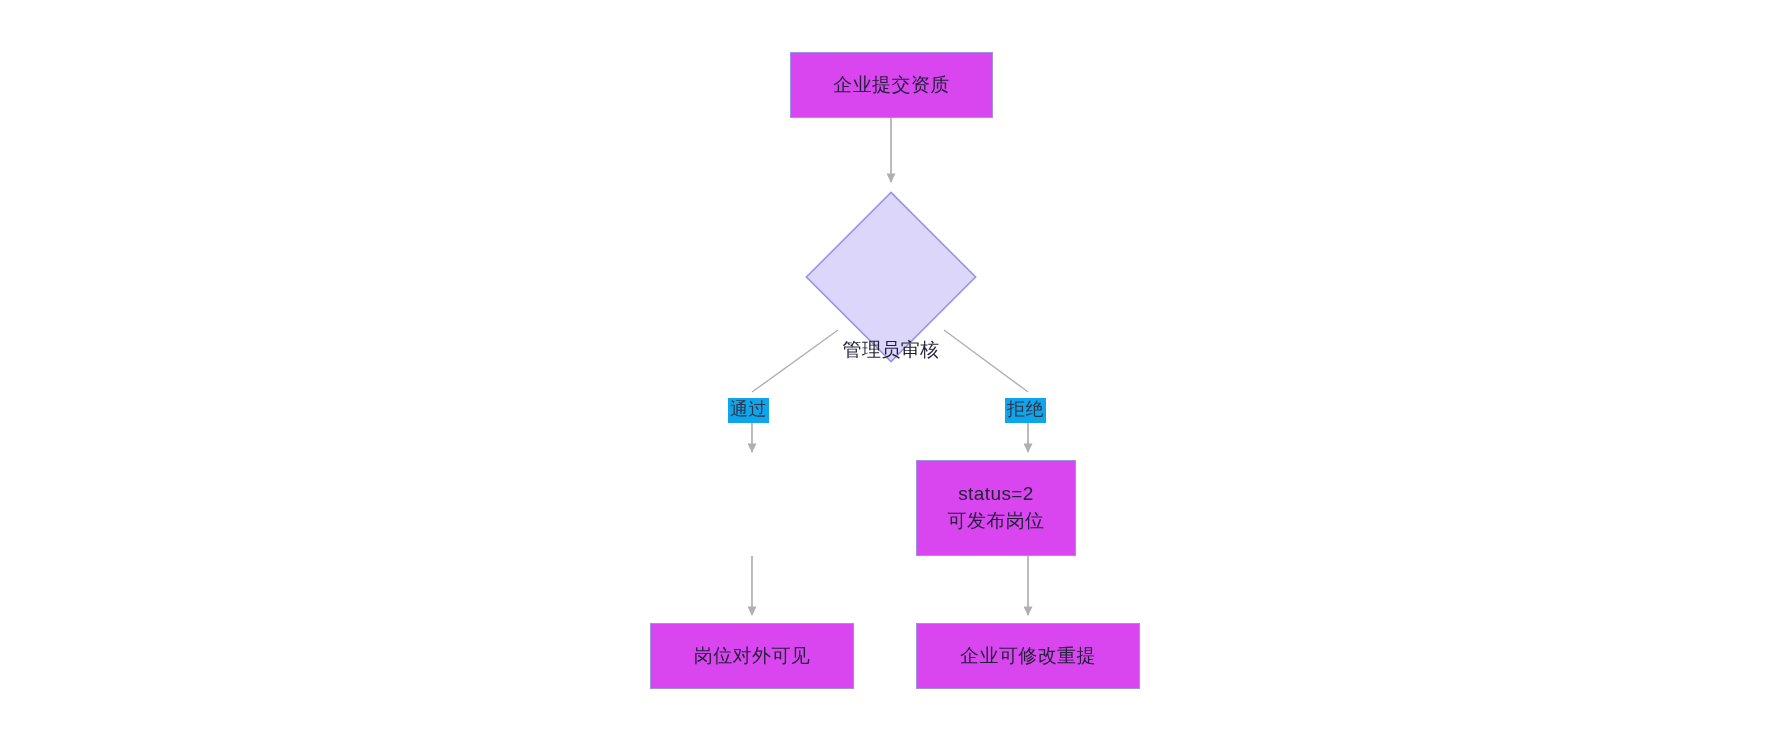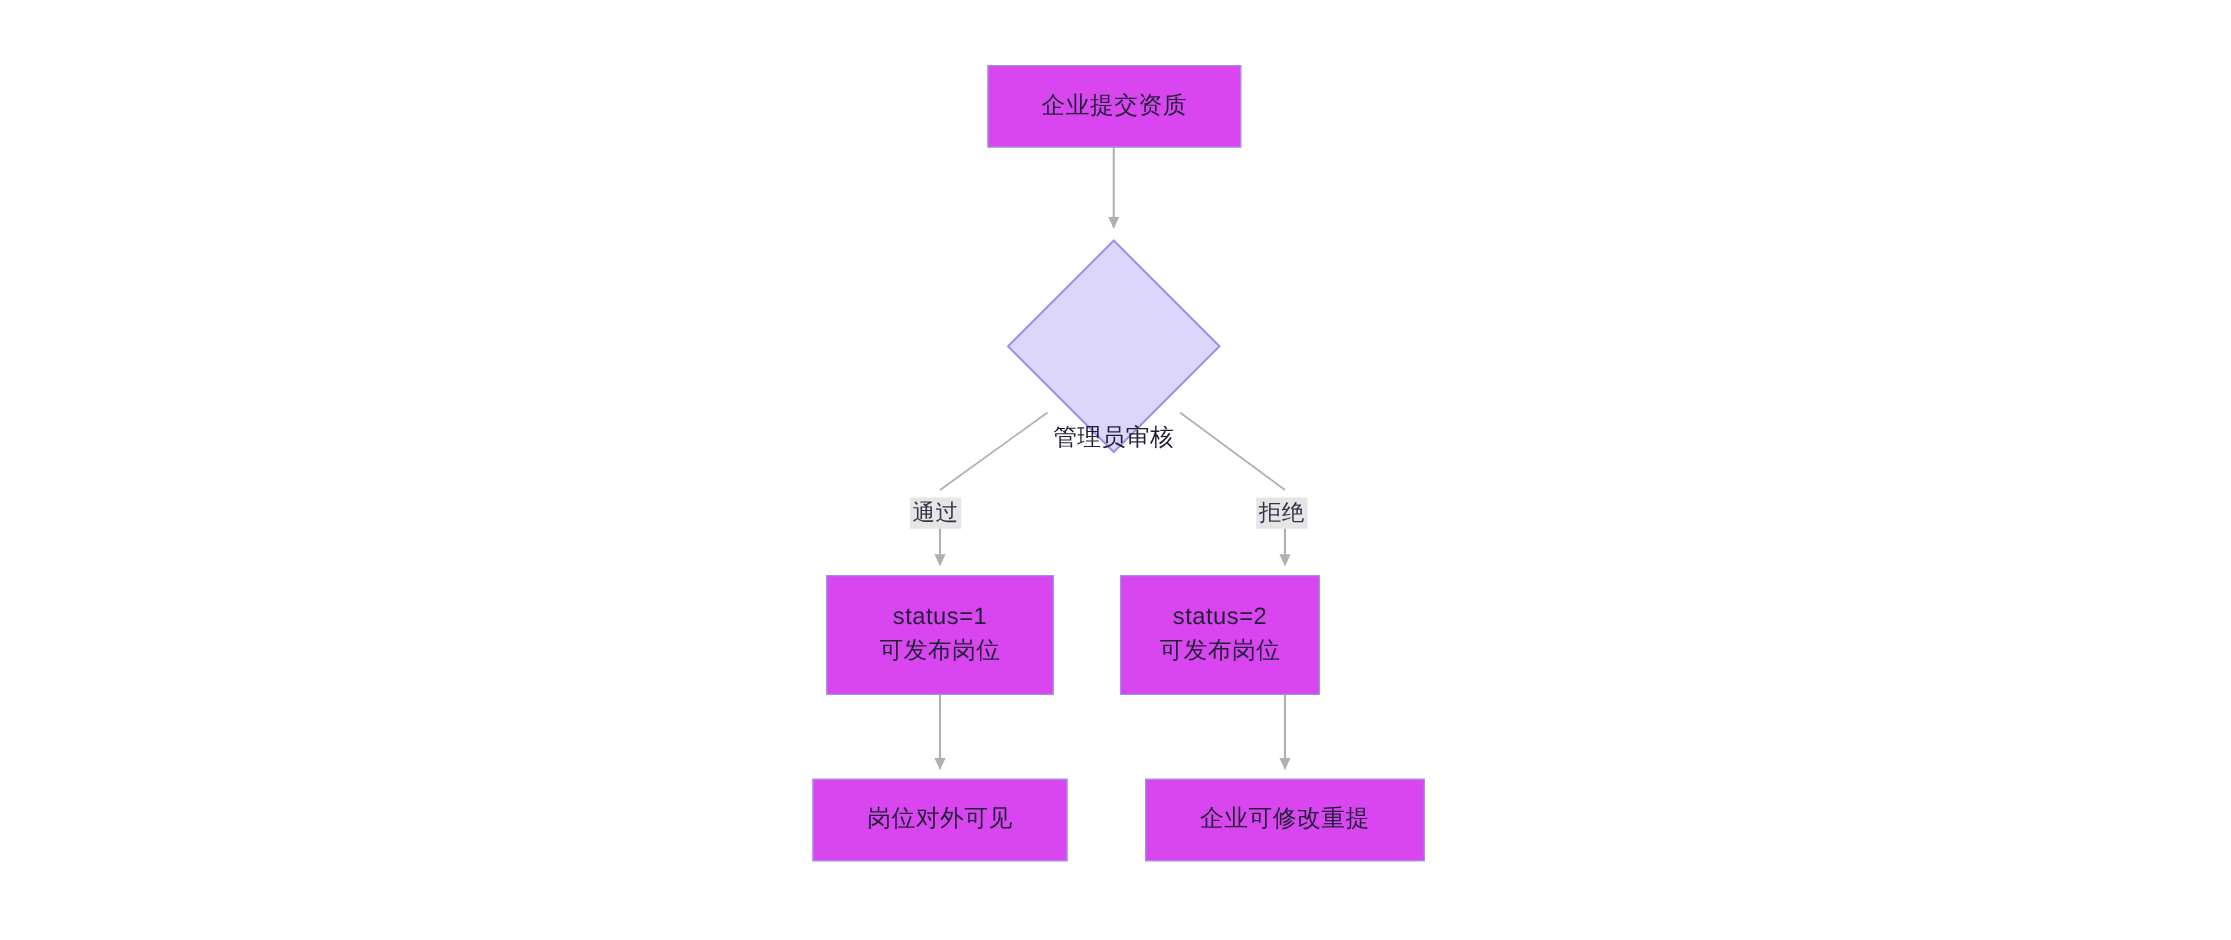--- a/index.html
+++ b/index.html
@@ -69,27 +69,28 @@
     z-index: 2;
     font-size: 19px;
     color: #1f1f35;
     letter-spacing: 0.4px;
     white-space: nowrap;
   }
 
   
   .edge-label {
     position: absolute;
-    background: #e5e5e5;
+    background: #0ea5e9;
     color: #33334a;
     font-size: 18px;
     line-height: 1.3;
     letter-spacing: 0.4px;
     padding: 1px 2px;
     white-space: nowrap;
+    font-family: Liberation Mono, monospace;
   }
 </style>
 </head>
 <body>
 
 <div id="canvas">
 
   <svg id="edge-layer" viewBox="0 0 1785 752" xmlns="http://www.w3.org/2000/svg">
     <defs>
       <marker id="arrow" markerWidth="10" markerHeight="9" refX="8.6" refY="4.5" orient="auto" markerUnits="userSpaceOnUse">
@@ -128,26 +129,22 @@
     <svg class="diamond-shape" viewBox="0 0 172 172" xmlns="http://www.w3.org/2000/svg" preserveAspectRatio="none">
       <polygon points="86,1.4 170.6,86 86,170.6 1.4,86" fill="#dcd6fa" stroke="#9a92e8" stroke-width="1.6"></polygon>
     </svg>
     <span class="diamond-label">管理员审核</span>
   </div>
 
   <div class="edge-label" style="left:728px; top:398px;">通过</div>
 
   <div class="edge-label" style="left:1005px; top:398px;">拒绝</div>
 
-  <div class="node" style="left:661px; top:460px; width:182px; height:96px;">
-    <span class="line">status=1</span>
-    <span class="line">可发布岗位</span>
-  </div>
 
-  <div class="node" style="left:896px; top:460px; width:160px; height:96px;">
+  <div class="node" style="left:916px; top:460px; width:160px; height:96px;">
     <span class="line">status=2</span>
     <span class="line">可发布岗位</span>
   </div>
 
   <div class="node" style="left:916px; top:623px; width:224px; height:66px;">
     <span class="line">企业可修改重提</span>
   </div>
 
   <div class="node" style="left:650px; top:623px; width:204px; height:66px;">
     <span class="line">岗位对外可见</span>

